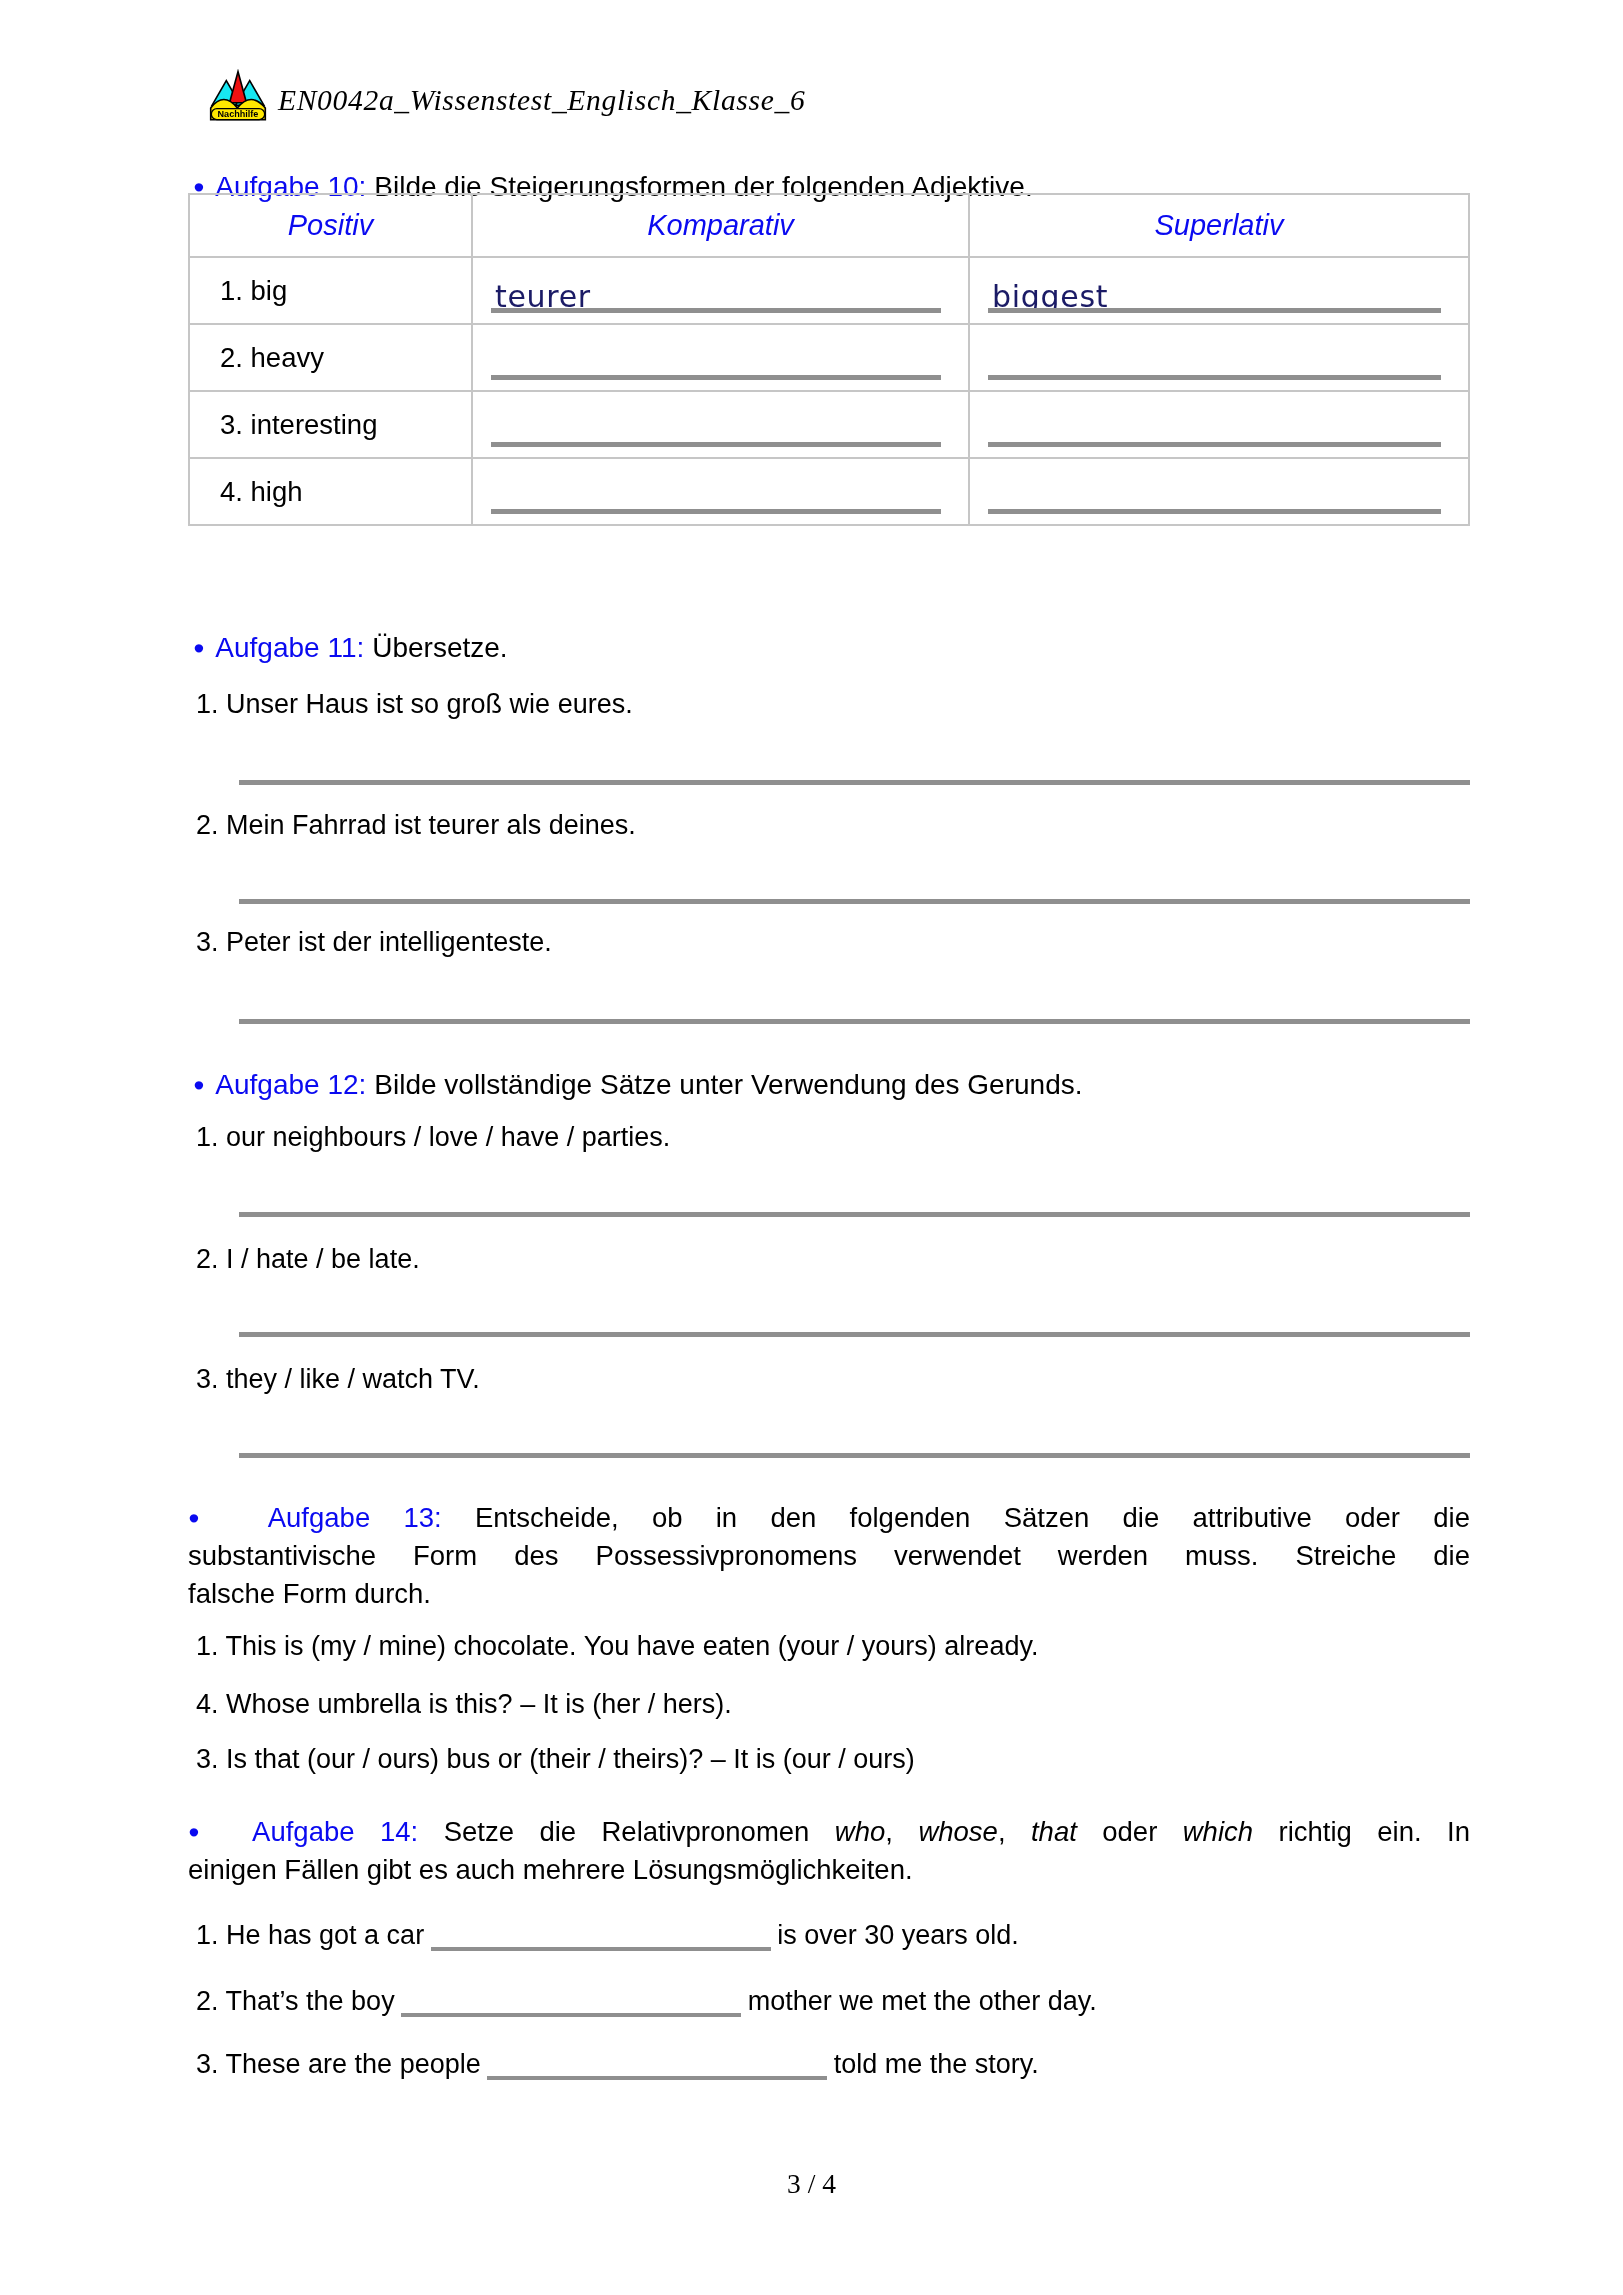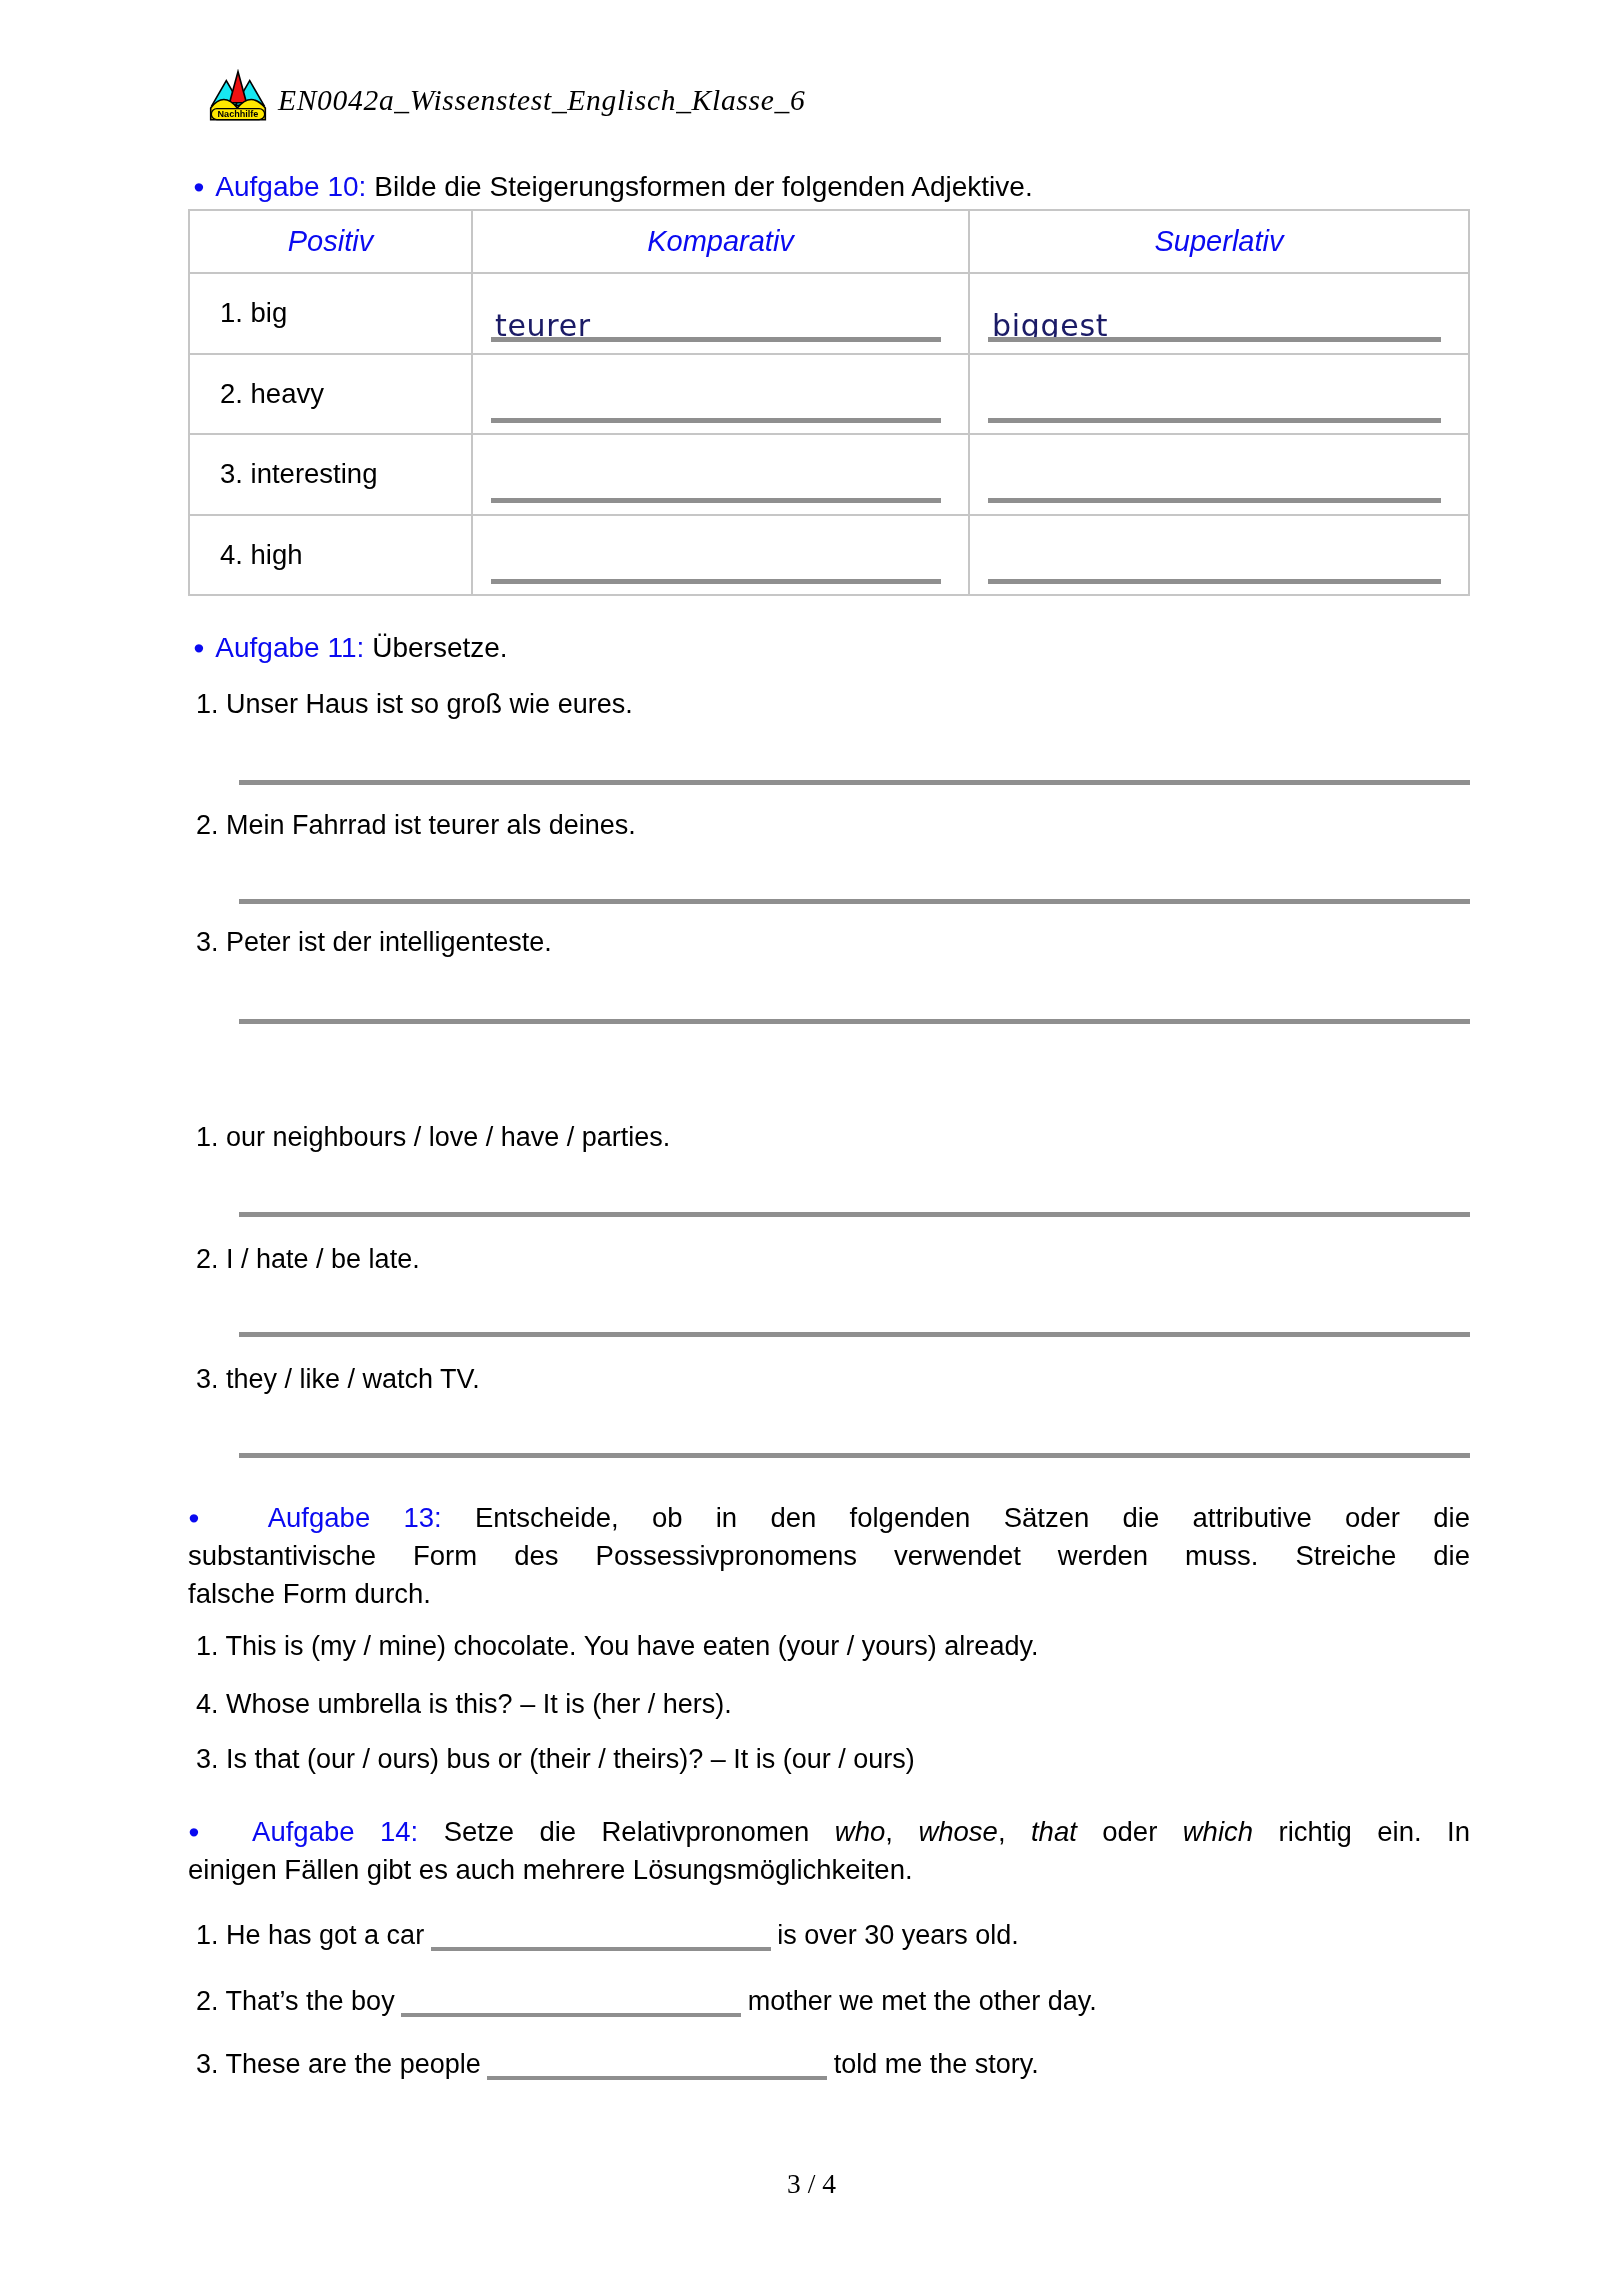--- a/index.html
+++ b/index.html
@@ -17,21 +17,21 @@
   }
 
   
   .heading { position:absolute; left:193px; height:35px; font-size:28px; white-space:nowrap; }
   .bullet  { color:var(--accent); font-size:19.6px; vertical-align:3.3px; margin-right:10.5px; }
   .hlabel  { color:var(--accent); font-weight:normal; }
   .htext   { color:#000; margin-left:7.9px; }
 
   
   .ctable {
-    position:absolute; left:188px; top:209px; width:1282px; height:387px;
+    position:absolute; left:188px; top:193px; width:1282px; height:333px;
     box-sizing:border-box; border:2px solid var(--tborder);
     display:grid; grid-template-columns:281px 497px 1fr;
     grid-template-rows:61px 1fr 1fr 1fr 1fr;
   }
   .tcell { position:relative; border-left:2px solid var(--tborder); border-top:2px solid var(--tborder); }
   .c1 { border-left:none; }
   .r0 { border-top:none; }
   .cell-h { display:flex; align-items:center; justify-content:center;
             color:var(--accent); font-style:italic; font-size:29px; }
   .cell-pos { display:flex; align-items:center; padding-left:30px; font-size:27.5px; }
@@ -120,20 +120,23 @@
   <div class="heading" style="top:632px">
     <span class="bullet">●</span><span class="hlabel">Aufgabe 11:</span><span class="htext">Übersetze.</span>
   </div>
   <div class="item" style="top:689px">1. Unser Haus ist so groß wie eures.</div>
   <div class="bline" style="top:780px"></div>
   <div class="item" style="top:810px">2. Mein Fahrrad ist teurer als deines.</div>
   <div class="bline" style="top:899px"></div>
   <div class="item" style="top:927px">3. Peter ist der intelligenteste.</div>
   <div class="bline" style="top:1019px"></div>
 
+  <div class="heading" style="top:1069px">
+    <span class="bullet">●</span><span class="hlabel">Aufgabe 12:</span><span class="htext">Bilde vollständige Sätze unter Verwendung des Gerunds.</span>
+  </div>
   <div class="item" style="top:1122px">1. our neighbours / love / have / parties.</div>
   <div class="bline" style="top:1212px"></div>
   <div class="item" style="top:1244px">2. I / hate / be late.</div>
   <div class="bline" style="top:1332px"></div>
   <div class="item" style="top:1364px">3. they / like / watch TV.</div>
   <div class="bline" style="top:1453px"></div>
 
   <div class="para" style="top:1498px">
     <div class="pline pjust">
       <span class="bullet">●</span>

